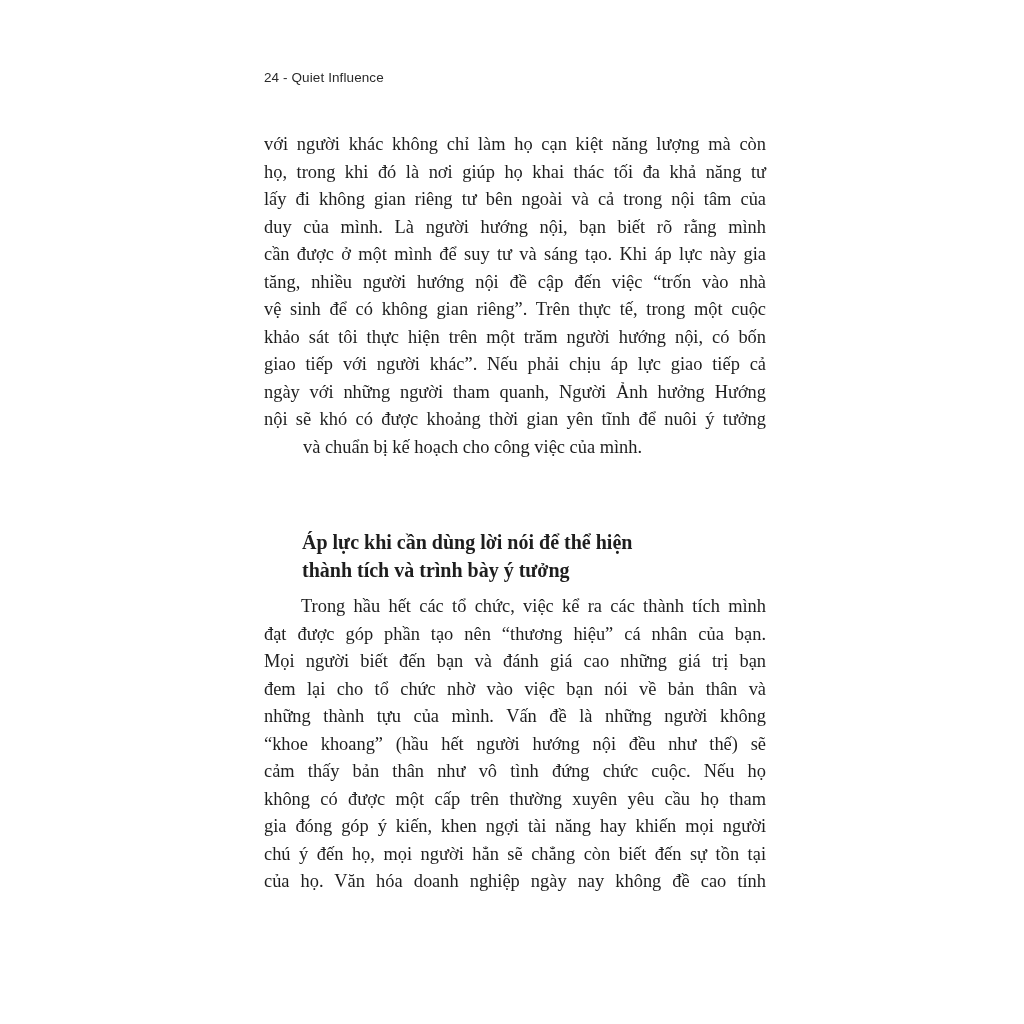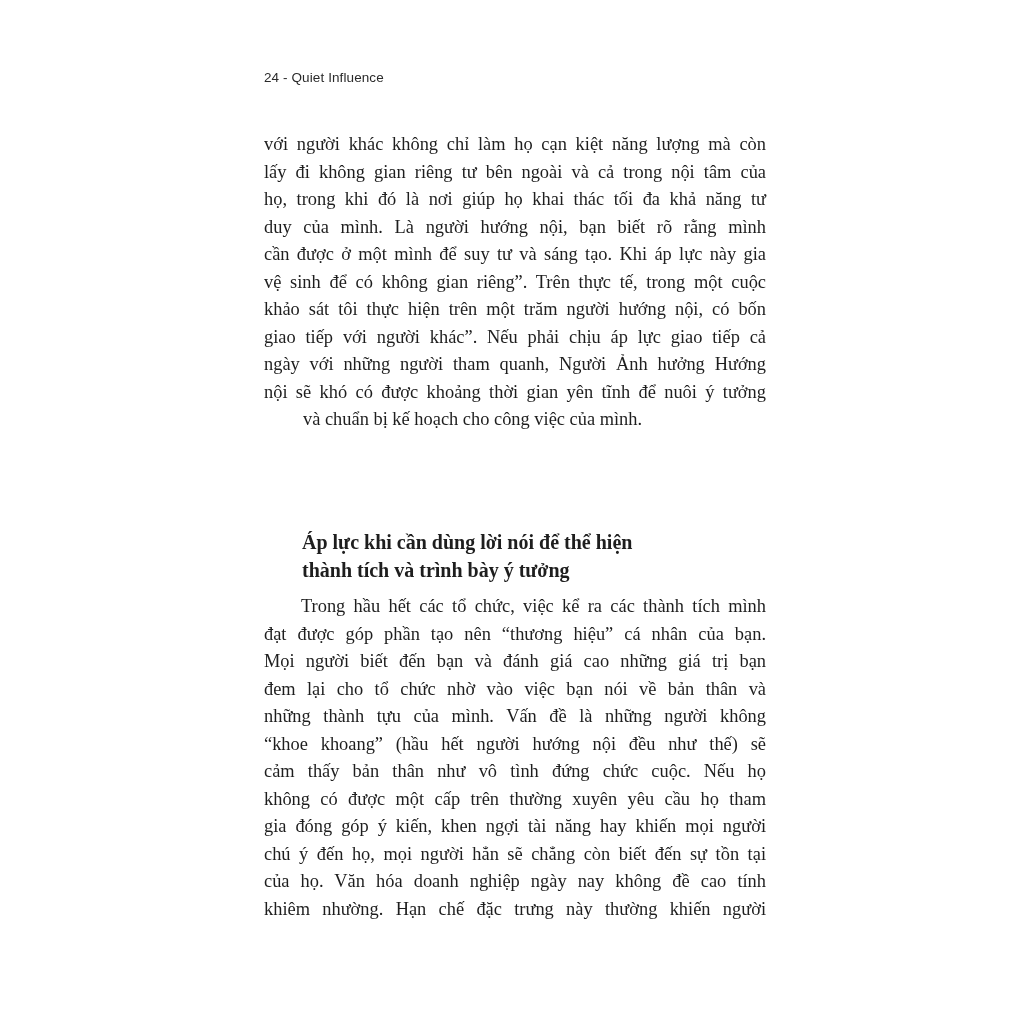--- a/index.html
+++ b/index.html
@@ -73,24 +73,25 @@
   </style>
 </head>
 <body>
 
 <div class="page">
 
   <div class="running-header">24 - Quiet Influence</div>
 
   <div class="text-block para1">
     <span class="line">với người khác không chỉ làm họ cạn kiệt năng lượng mà còn</span>
+    <span class="line">họ, trong khi đó là nơi giúp họ khai thác tối đa khả năng tư</span>
     <span class="line">lấy đi không gian riêng tư bên ngoài và cả trong nội tâm của</span>
-    <span class="line">họ, trong khi đó là nơi giúp họ khai thác tối đa khả năng tư</span>
     <span class="line">duy của mình. Là người hướng nội, bạn biết rõ rằng mình</span>
     <span class="line">cần được ở một mình để suy tư và sáng tạo. Khi áp lực này gia</span>
+    <span class="line">tăng, nhiều người hướng nội đề cập đến việc “trốn vào nhà</span>
     <span class="line">vệ sinh để có không gian riêng”. Trên thực tế, trong một cuộc</span>
     <span class="line">khảo sát tôi thực hiện trên một trăm người hướng nội, có bốn</span>
     <span class="line">giao tiếp với người khác”. Nếu phải chịu áp lực giao tiếp cả</span>
     <span class="line">ngày với những người tham quanh, Người Ảnh hưởng Hướng</span>
     <span class="line">nội sẽ khó có được khoảng thời gian yên tĩnh để nuôi ý tưởng</span>
     <span class="line last">và chuẩn bị kế hoạch cho công việc của mình.</span>
   </div>
 
   <div class="section-heading">
     <span class="hline">Áp lực khi cần dùng lời nói để thể hiện</span>
@@ -102,16 +103,15 @@
     <span class="line">đạt được góp phần tạo nên “thương hiệu” cá nhân của bạn.</span>
     <span class="line">Mọi người biết đến bạn và đánh giá cao những giá trị bạn</span>
     <span class="line">đem lại cho tổ chức nhờ vào việc bạn nói về bản thân và</span>
     <span class="line">những thành tựu của mình. Vấn đề là những người không</span>
     <span class="line">“khoe khoang” (hầu hết người hướng nội đều như thế) sẽ</span>
     <span class="line">cảm thấy bản thân như vô tình đứng chức cuộc. Nếu họ</span>
     <span class="line">không có được một cấp trên thường xuyên yêu cầu họ tham</span>
     <span class="line">gia đóng góp ý kiến, khen ngợi tài năng hay khiến mọi người</span>
     <span class="line">chú ý đến họ, mọi người hẳn sẽ chẳng còn biết đến sự tồn tại</span>
     <span class="line">của họ. Văn hóa doanh nghiệp ngày nay không đề cao tính</span>
-    <span class="line">khiêm nhường. Hạn chế đặc trưng này thường khiến người</span>
   </div>
 
 </div>
 
 </body></html>

